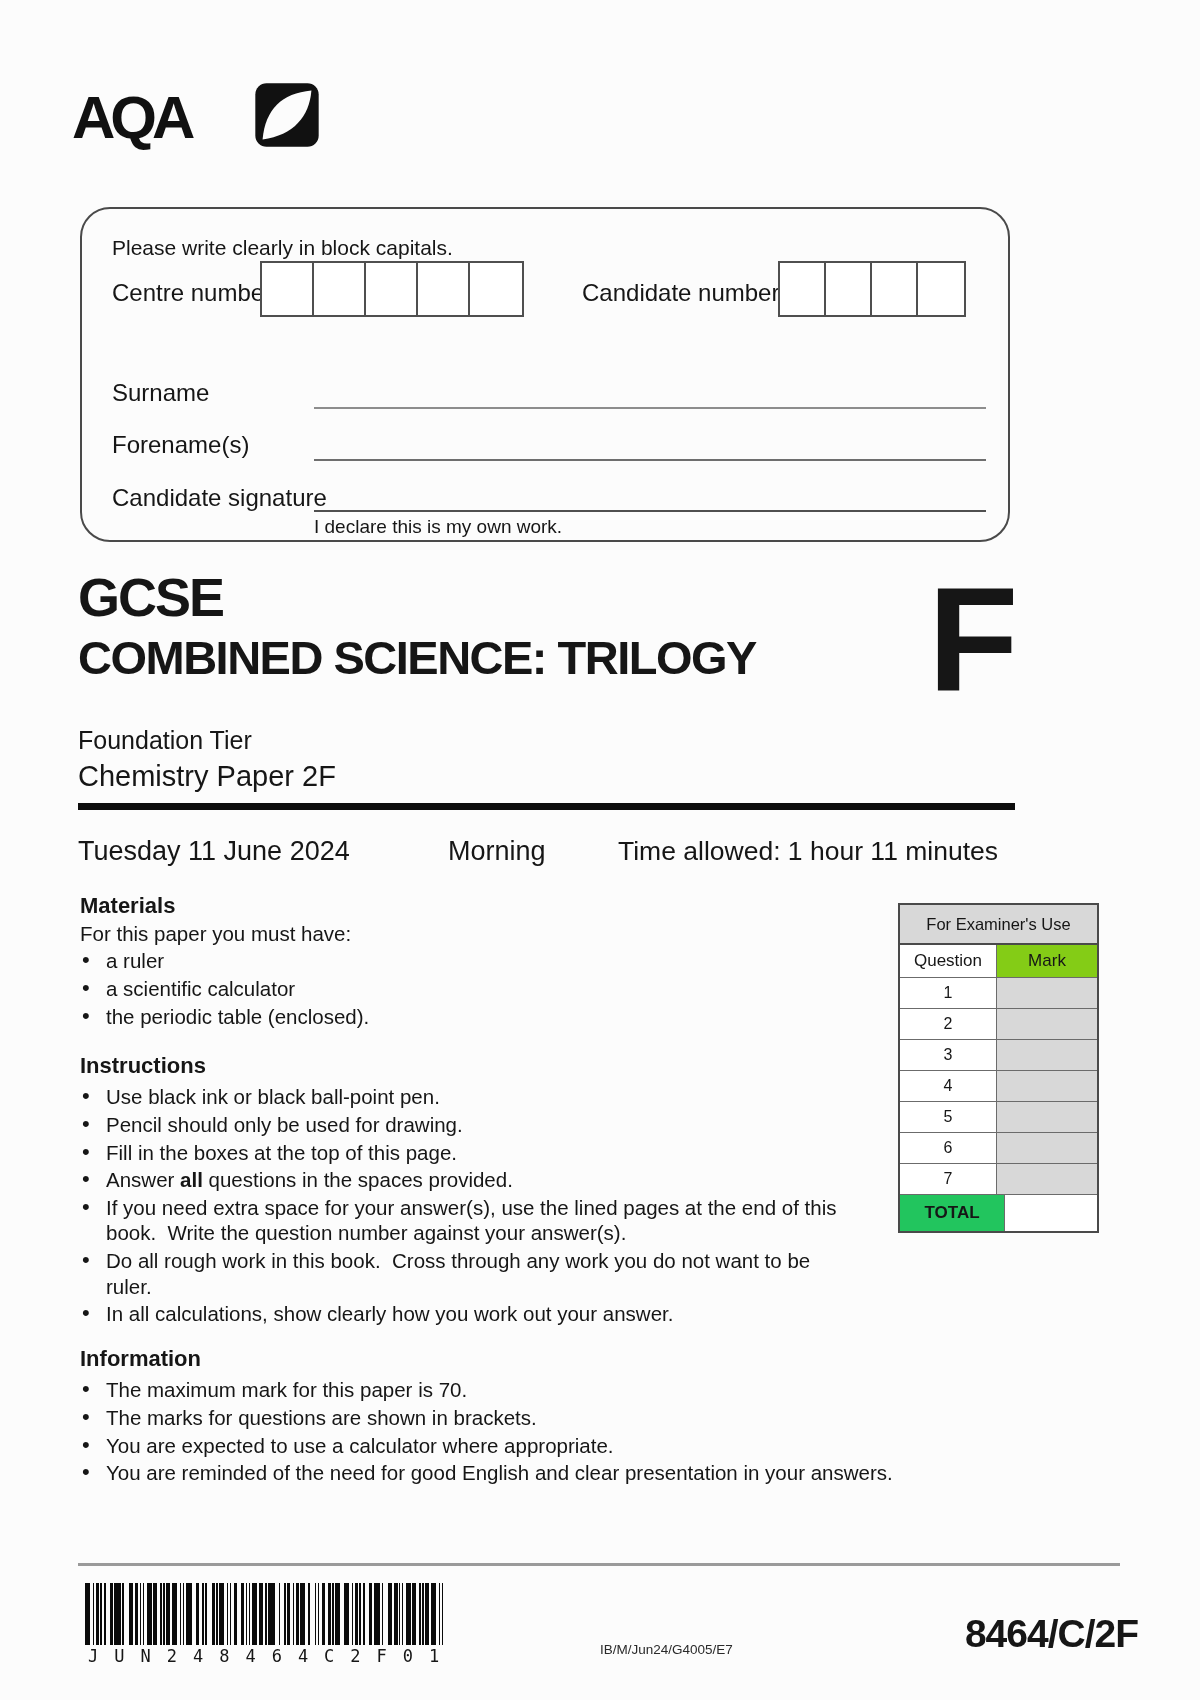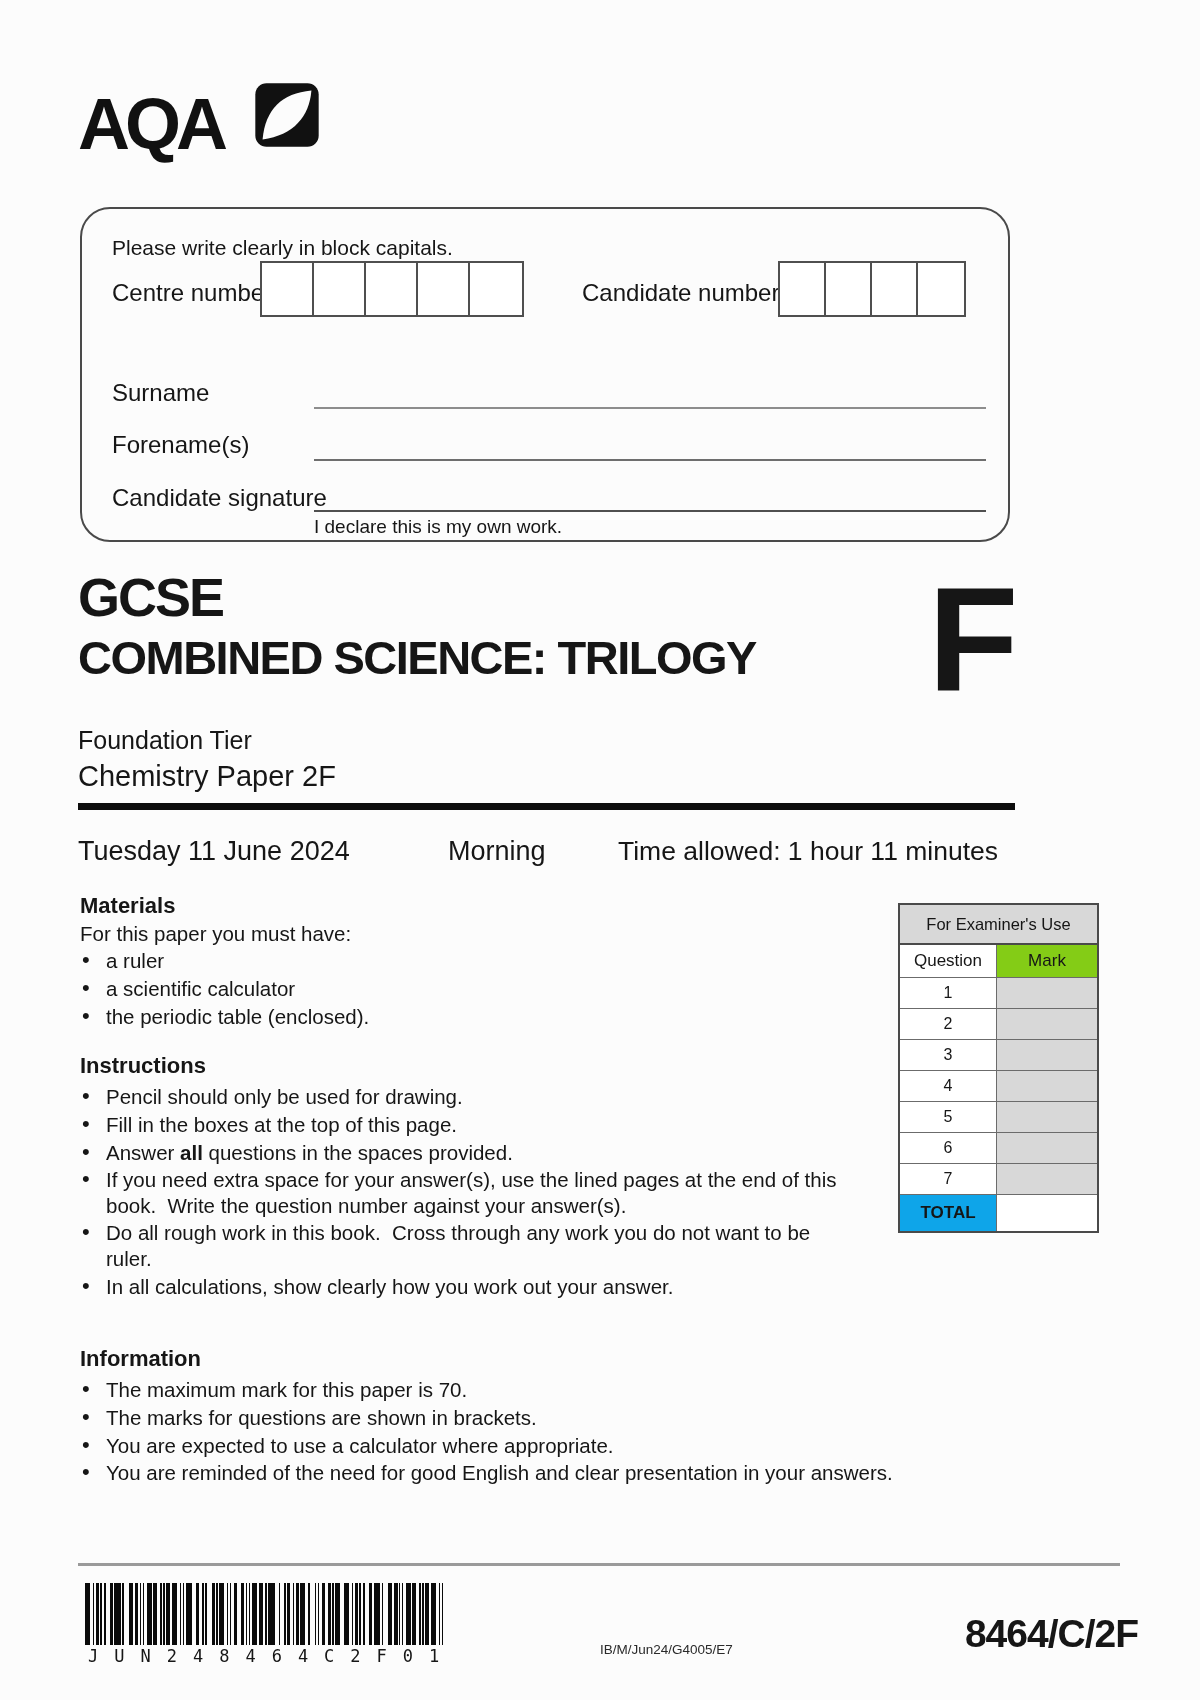--- a/index.html
+++ b/index.html
@@ -5,21 +5,21 @@
   * { box-sizing: border-box; }
   html,body { margin:0; padding:0; background:#e9e9e9; }
   .page {
     position:relative; width:1200px; height:1700px; margin:0 auto;
     background:#fcfcfc; color:#161616; overflow:hidden;
     font-family:"Liberation Sans","DejaVu Sans",sans-serif;
   }
 
   
   .logo { position:absolute; left:72px; top:88px; }
-  .logo-text { font-size:72px; font-weight:700; letter-spacing:-5px; line-height:1; color:#111;margin-left:6px; }
+  .logo-text { font-size:60px; font-weight:700; letter-spacing:-5px; line-height:1; color:#111; }
   .logo-leaf { position:absolute; left:182px; top:-6px; }
 
   
   .cand-box {
     position:absolute; left:80px; top:207px; width:930px; height:335px;
     border:2px solid #4a4a4a; border-radius:30px; background:transparent;
   }
   .cand-instruction { position:absolute; left:30px; top:27px; font-size:21px; }
   .field-label { position:absolute; font-size:24px; }
   .cells { position:absolute; display:flex; border:2px solid #4f4f4f; background:#fff; }
@@ -69,21 +69,21 @@
     border-bottom:2px solid #4a4a4a; font-size:16.5px;
   }
   .ex-colhead { display:flex; height:33px; border-bottom:1.5px solid #6b6b6b; }
   .ex-colhead > div { display:flex; align-items:center; justify-content:center; }
   .ex-qcol { width:97px; border-right:1.5px solid #6b6b6b; }
   .ex-mcol { flex:1; background:#84cc16; }
   .ex-row { display:flex; height:31px; border-bottom:1.5px solid #6b6b6b; }
   .ex-row .ex-q { width:97px; border-right:1.5px solid #6b6b6b; display:flex; align-items:center; justify-content:center; font-size:16px; background:#fff; }
   .ex-row .ex-m { flex:1; background:#d8d8d8; }
   .ex-total { display:flex; height:36px; }
-  .ex-total .ex-q { width:97px; border-right:1.5px solid #6b6b6b; background:#0ea5e9; display:flex; align-items:center; justify-content:center; font-weight:700; font-size:17px; }
+  .ex-total .ex-q { width:105px; border-right:1.5px solid #6b6b6b; background:#22c55e; display:flex; align-items:center; justify-content:center; font-weight:700; font-size:17px; }
   .ex-total .ex-m { flex:1; background:#fff; }
 
   
   .foot-rule { position:absolute; left:78px; top:1563px; width:1042px; height:3px; background:#9a9a9a; }
   .barcode { position:absolute; left:85px; top:1583px; width:372px; height:62px; overflow:hidden; white-space:nowrap; }
   .barcode-text {
     position:absolute; left:88px; top:1646px; width:380px;
     font-family:"DejaVu Sans Mono","Liberation Mono",monospace;
     font-size:17px; letter-spacing:16px; white-space:nowrap;
   }
@@ -150,20 +150,21 @@
   <div class="sect-head head-materials">Materials</div>
   <div class="sect-intro intro-materials">For this paper you must have:</div>
   <ul class="blist list-materials">
       <li>a ruler</li>
       <li>a scientific calculator</li>
       <li>the periodic table (enclosed).</li>
     </ul>
 
   <div class="sect-head head-instructions">Instructions</div>
   <ul class="blist list-instructions">
+      <li>Use black ink or black ball-point pen.</li>
       <li>Pencil should only be used for drawing.</li>
       <li>Fill in the boxes at the top of this page.</li>
       <li>Answer <b>all</b> questions in the spaces provided.</li>
       <li>If you need extra space for your answer(s), use the lined pages at the end of this book.  Write the question number against your answer(s).</li>
       <li>Do all rough work in this book.  Cross through any work you do not want to be ruler.</li>
       <li>In all calculations, show clearly how you work out your answer.</li>
     </ul>
 
   <div class="sect-head head-info">Information</div>
   <ul class="blist list-info">

